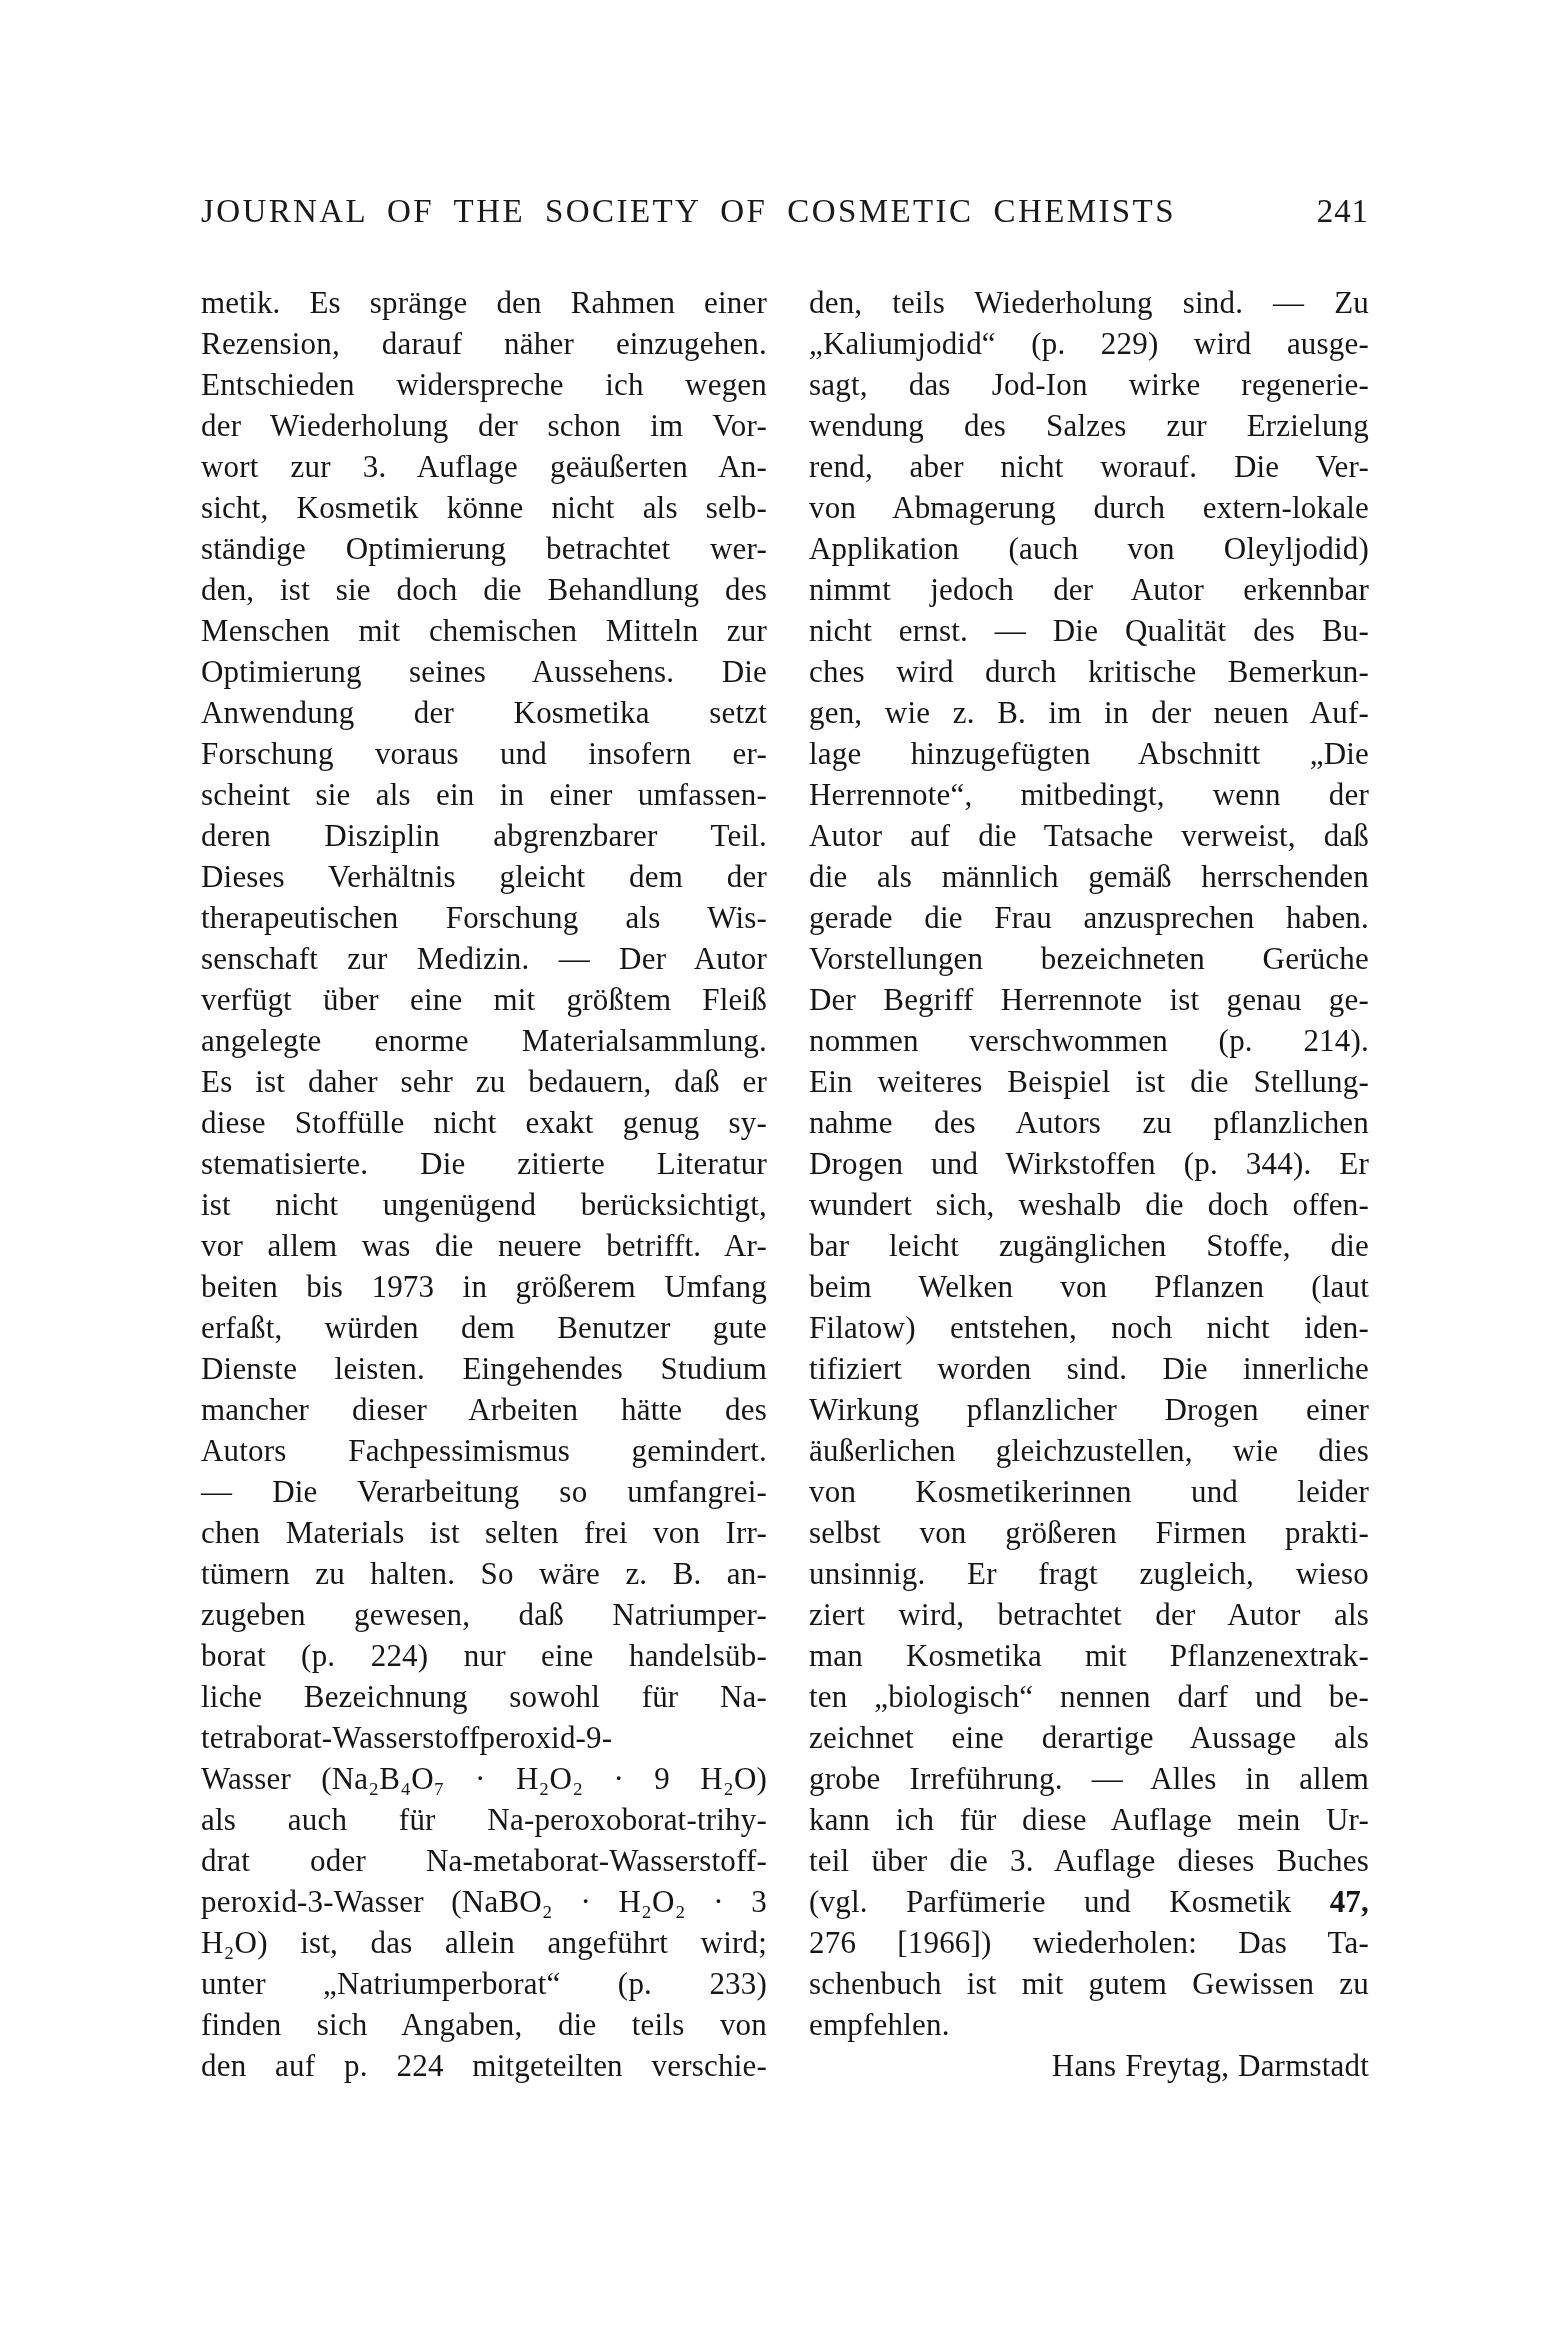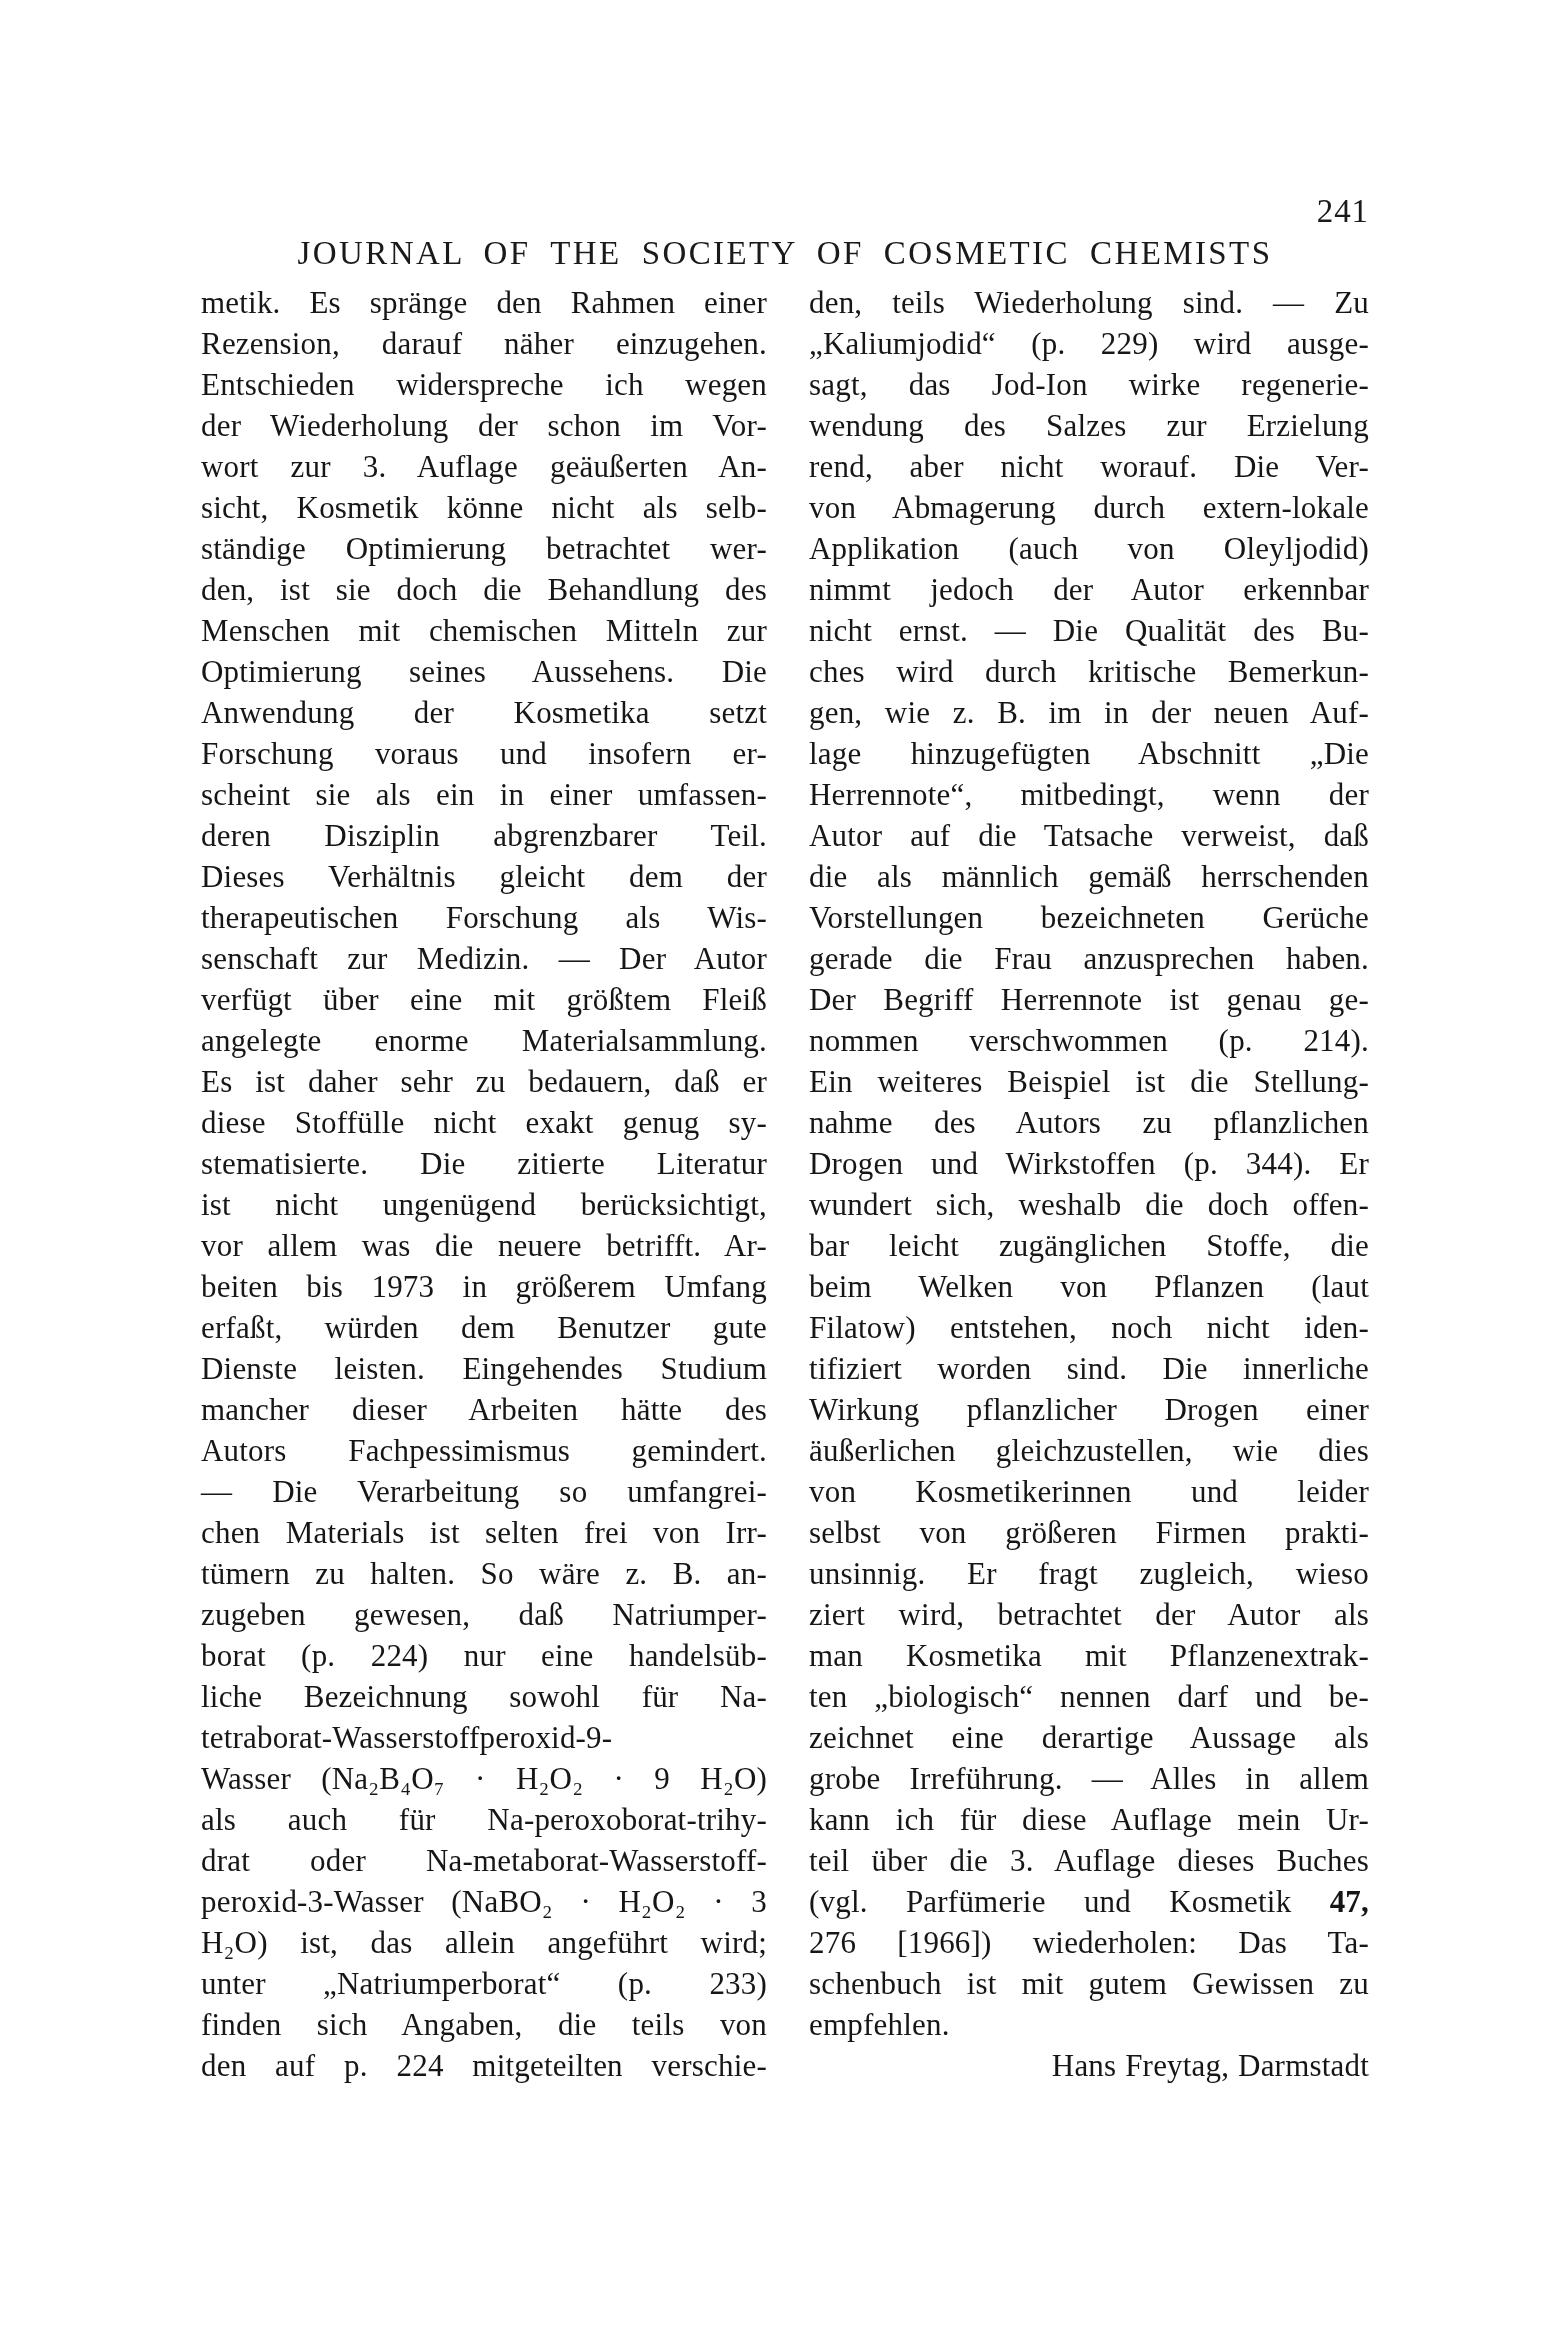--- a/index.html
+++ b/index.html
@@ -20,27 +20,25 @@
     position: absolute;
     top: 193px;
     left: 201px;
     width: 1168px;
     height: 45px;
   }
   .journal-title {
     position: absolute;
     left: 0;
     right: 0;
-    text-align: center;
     font-size: 33px;
     letter-spacing: 2.4px;
     word-spacing: 9.5px;
     white-space: nowrap;
     color: #1a1a1a;
-    margin-top: 42px;
   }
   .page-number {
     position: absolute;
     right: 0;
     top: 0;
     font-size: 33px;
     letter-spacing: 0.9px;
     color: #1a1a1a;
   }
   .text-block {
@@ -142,22 +140,22 @@
         <div class="line">von Abmagerung durch extern-lokale</div>
         <div class="line">Applikation (auch von Oleyljodid)</div>
         <div class="line">nimmt jedoch der Autor erkennbar</div>
         <div class="line">nicht ernst. — Die Qualität des Bu-</div>
         <div class="line">ches wird durch kritische Bemerkun-</div>
         <div class="line">gen, wie z. B. im in der neuen Auf-</div>
         <div class="line">lage hinzugefügten Abschnitt „Die</div>
         <div class="line">Herrennote“, mitbedingt, wenn der</div>
         <div class="line">Autor auf die Tatsache verweist, daß</div>
         <div class="line">die als männlich gemäß herrschenden</div>
+        <div class="line">gerade die Frau anzusprechen haben.</div>
         <div class="line">Vorstellungen bezeichneten Gerüche</div>
-        <div class="line">gerade die Frau anzusprechen haben.</div>
         <div class="line">Der Begriff Herrennote ist genau ge-</div>
         <div class="line">nommen verschwommen (p. 214).</div>
         <div class="line">Ein weiteres Beispiel ist die Stellung-</div>
         <div class="line">nahme des Autors zu pflanzlichen</div>
         <div class="line">Drogen und Wirkstoffen (p. 344). Er</div>
         <div class="line">wundert sich, weshalb die doch offen-</div>
         <div class="line">bar leicht zugänglichen Stoffe, die</div>
         <div class="line">beim Welken von Pflanzen (laut</div>
         <div class="line">Filatow) entstehen, noch nicht iden-</div>
         <div class="line">tifiziert worden sind. Die innerliche</div>

